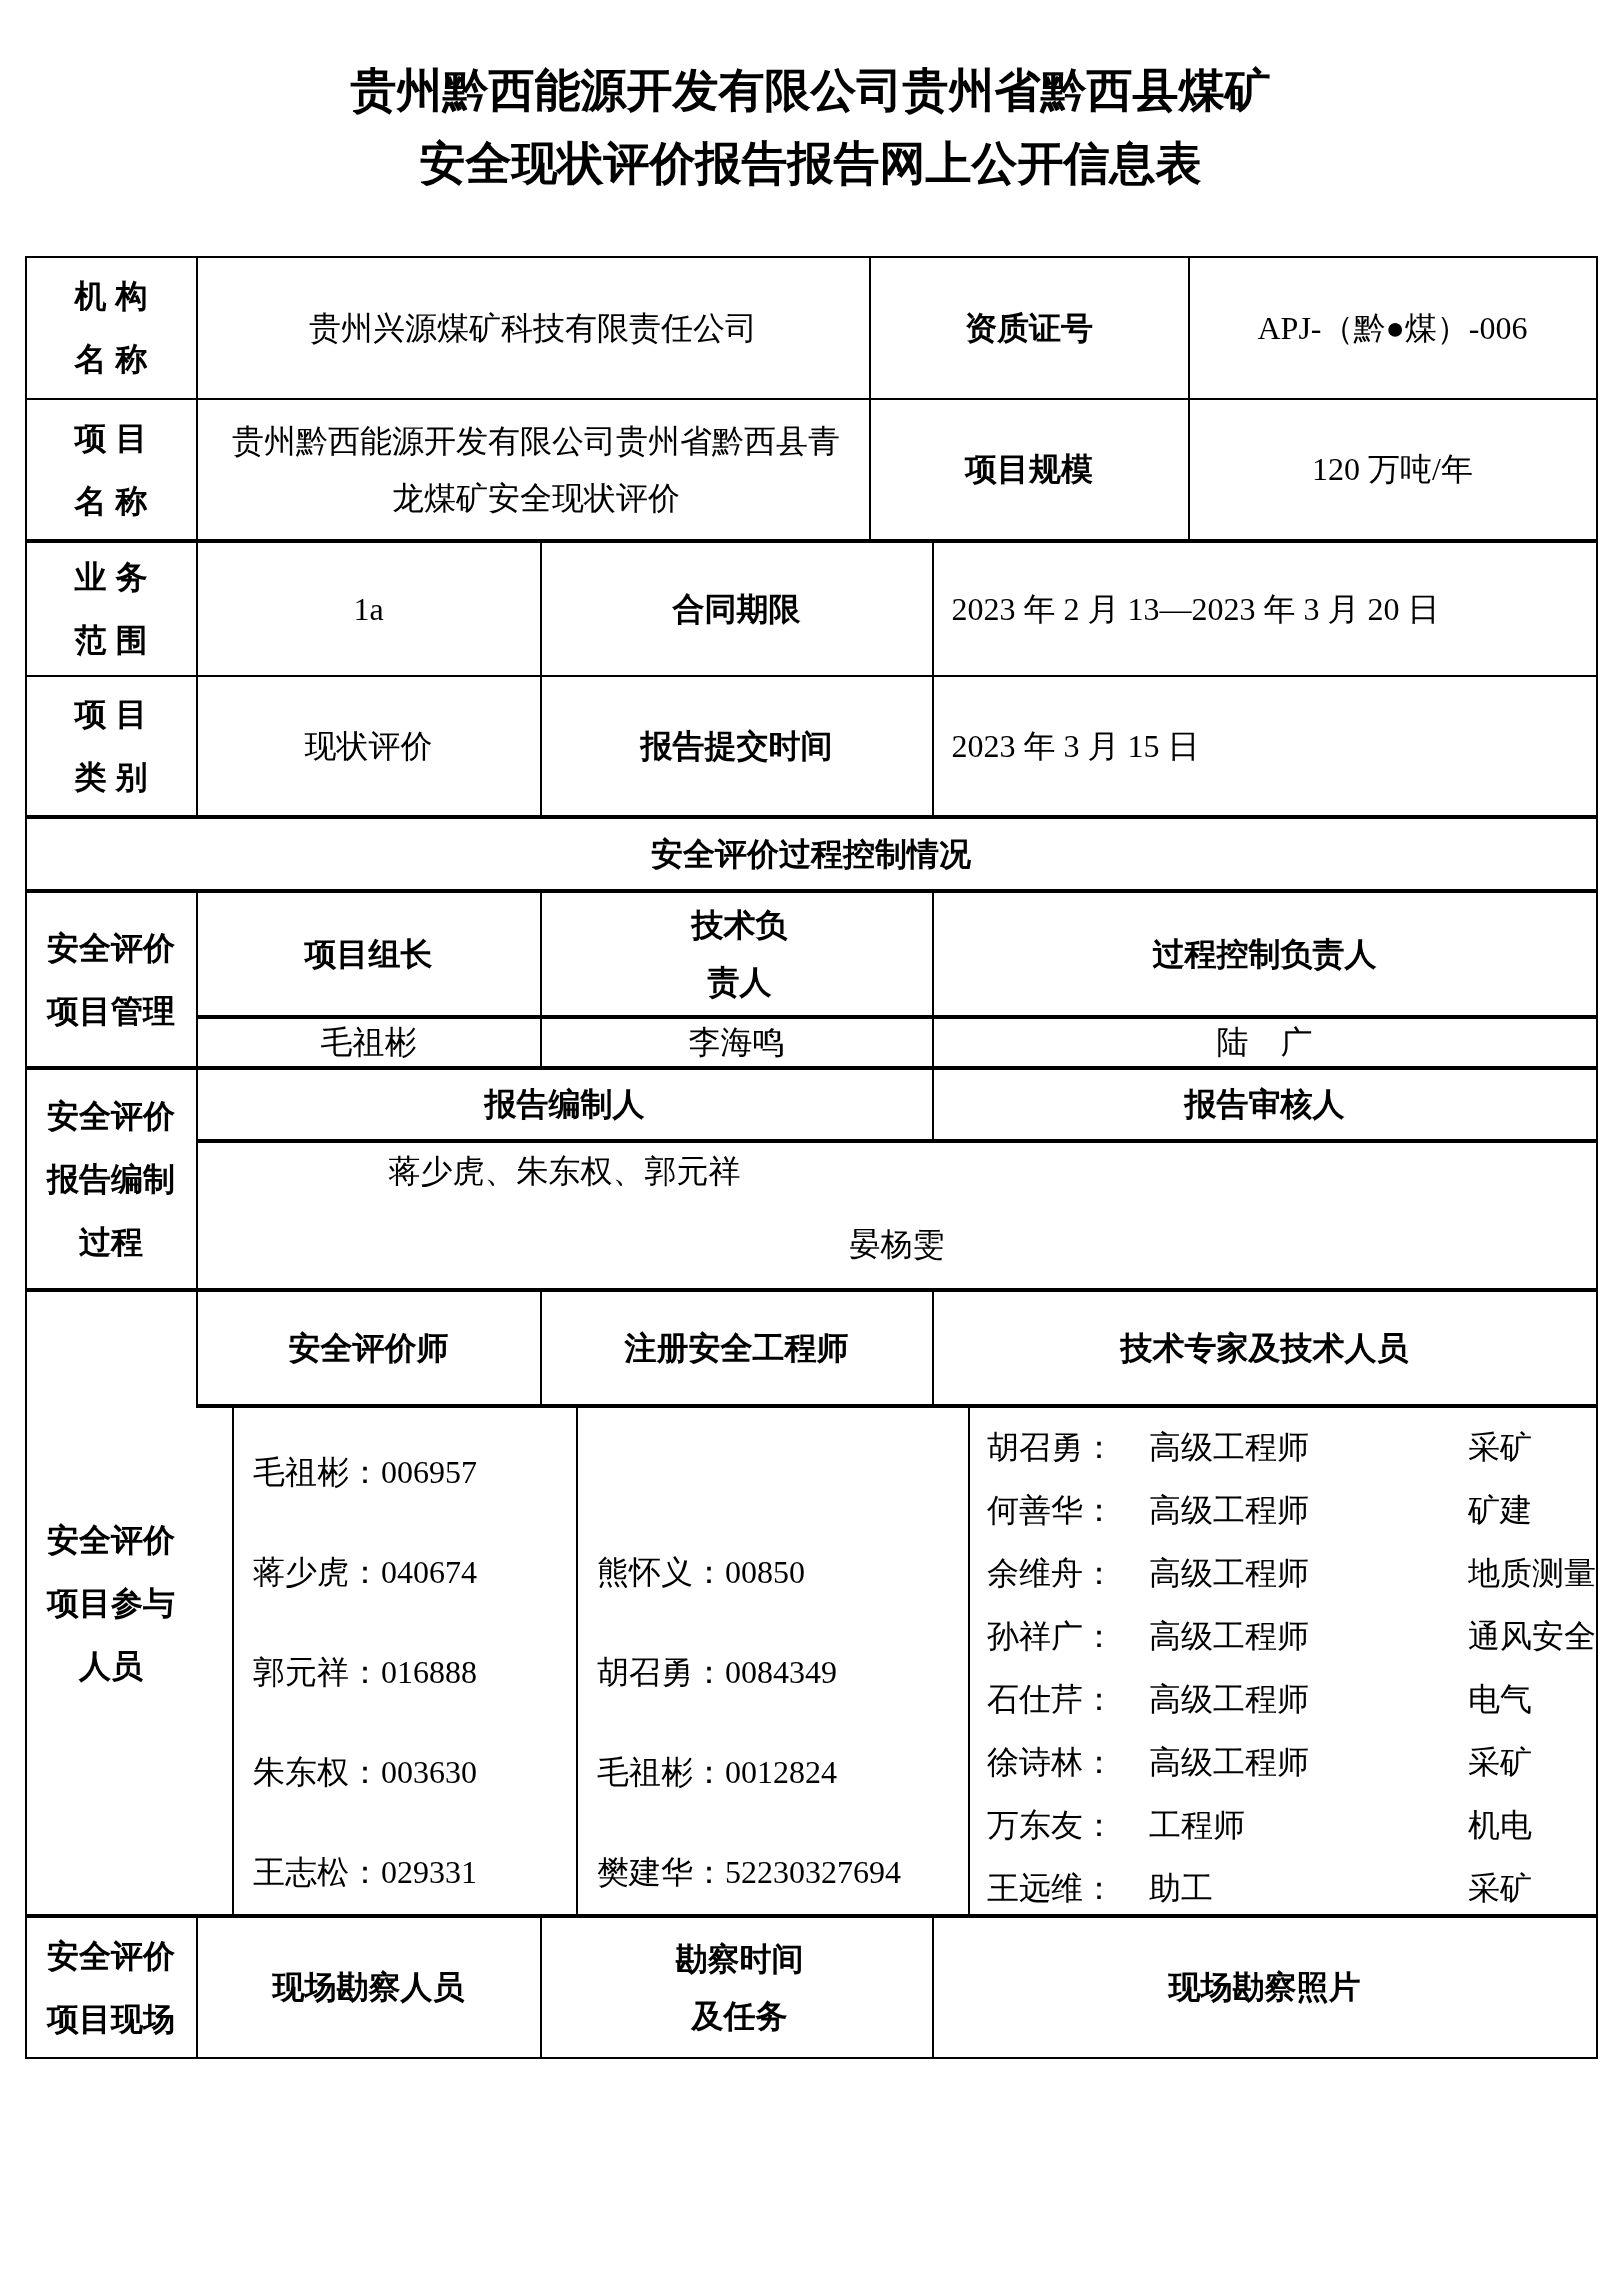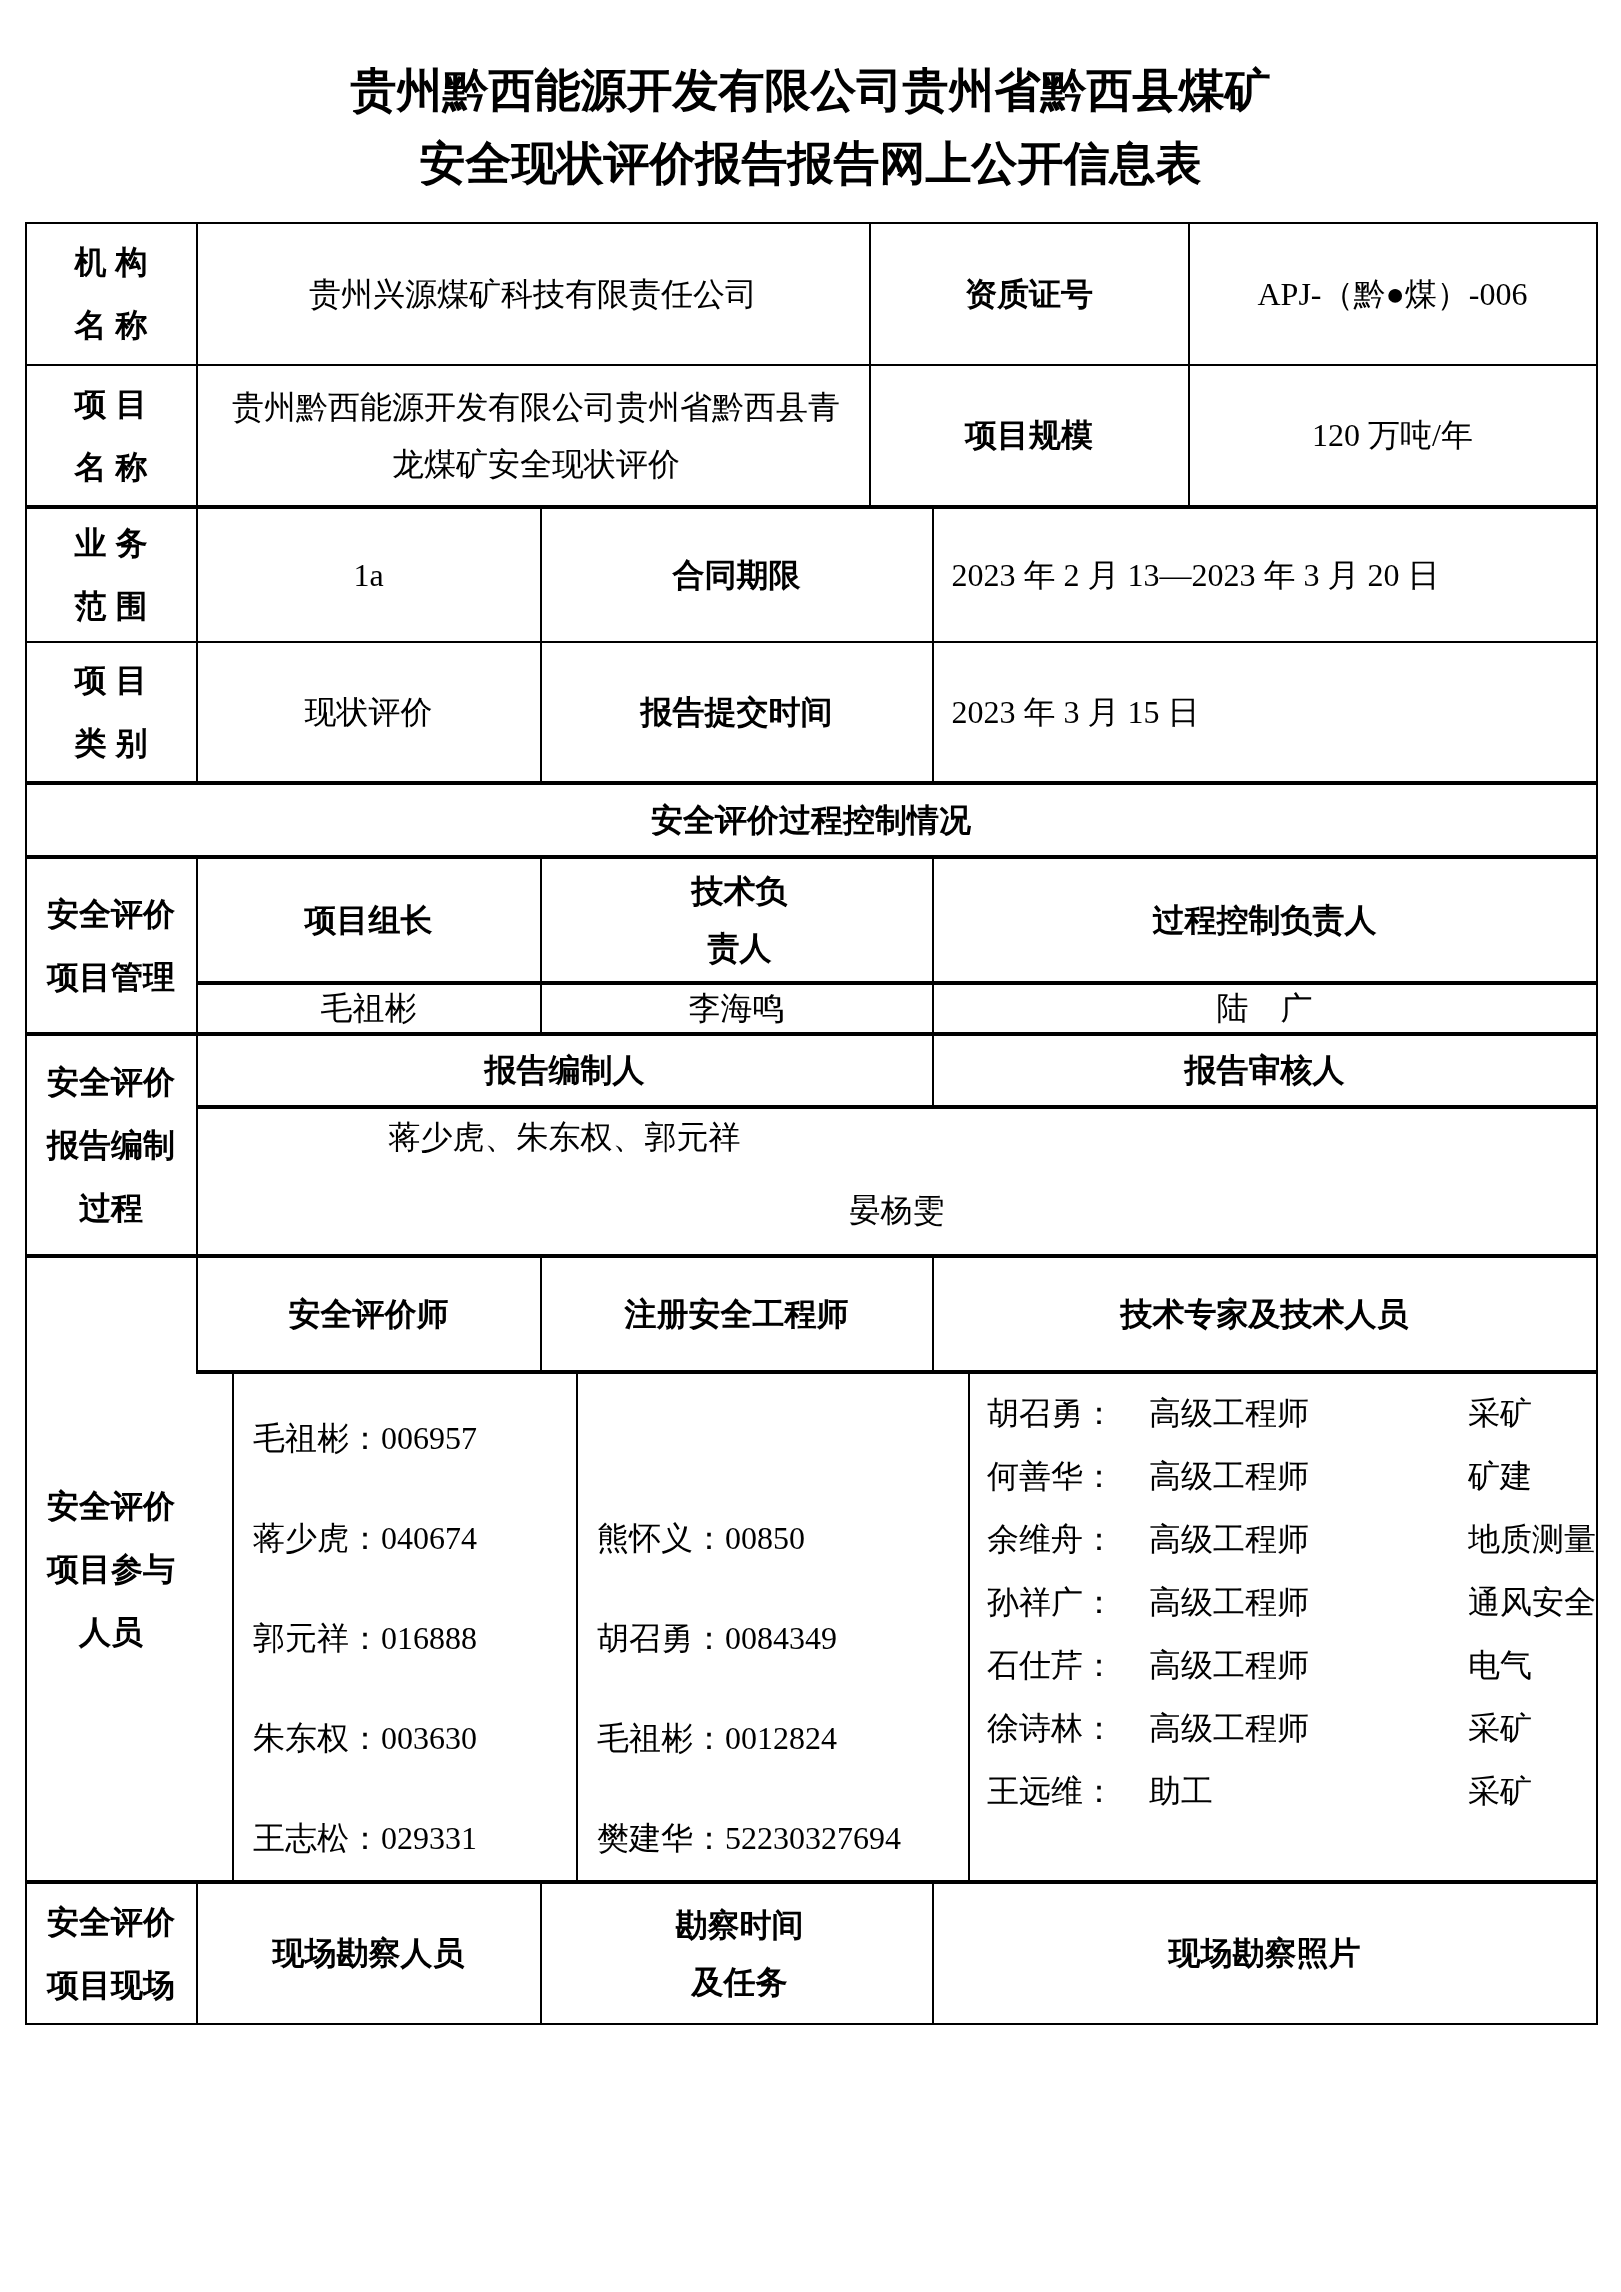--- a/index.html
+++ b/index.html
@@ -9,21 +9,21 @@
     background:#ffffff; color:#000;
     font-family:"Liberation Serif", serif;
     overflow:hidden;
   }
   .title {
     position:absolute; top:54px; left:0; width:100%;
     text-align:center; font-weight:bold; font-size:46px; line-height:73px;
     font-family:"Liberation Serif", serif;
   }
   .tbl {
-    position:absolute; left:24.5px; top:222px; width:1573px;
+    position:absolute; left:24.5px; top:256px; width:1573px;
     border:2.9px solid #000;
   }
   .row, .sec { display:flex; border-top:2.9px solid #000; }
   .row.first { border-top:none; }
   .bt-thick { border-top-width:4.9px; }
 
   .cell {
     border-left:2px solid #000;
     display:flex; align-items:center; justify-content:center;
     text-align:center; overflow:hidden;
@@ -222,20 +222,25 @@
               <span class="exp-nm">石仕芹：</span>
               <span class="exp-ti">高级工程师</span>
               <span class="exp-fd">电气</span>
             </div>
             <div class="li">
               <span class="exp-nm">徐诗林：</span>
               <span class="exp-ti">高级工程师</span>
               <span class="exp-fd">采矿</span>
             </div>
             <div class="li">
+              <span class="exp-nm">万东友：</span>
+              <span class="exp-ti">工程师</span>
+              <span class="exp-fd">机电</span>
+            </div>
+            <div class="li">
               <span class="exp-nm">王远维：</span>
               <span class="exp-ti">助工</span>
               <span class="exp-fd">采矿</span>
             </div>
           </div>
         </div>
       </div>
     </div>
 
     <div class="sec bt-thick">

